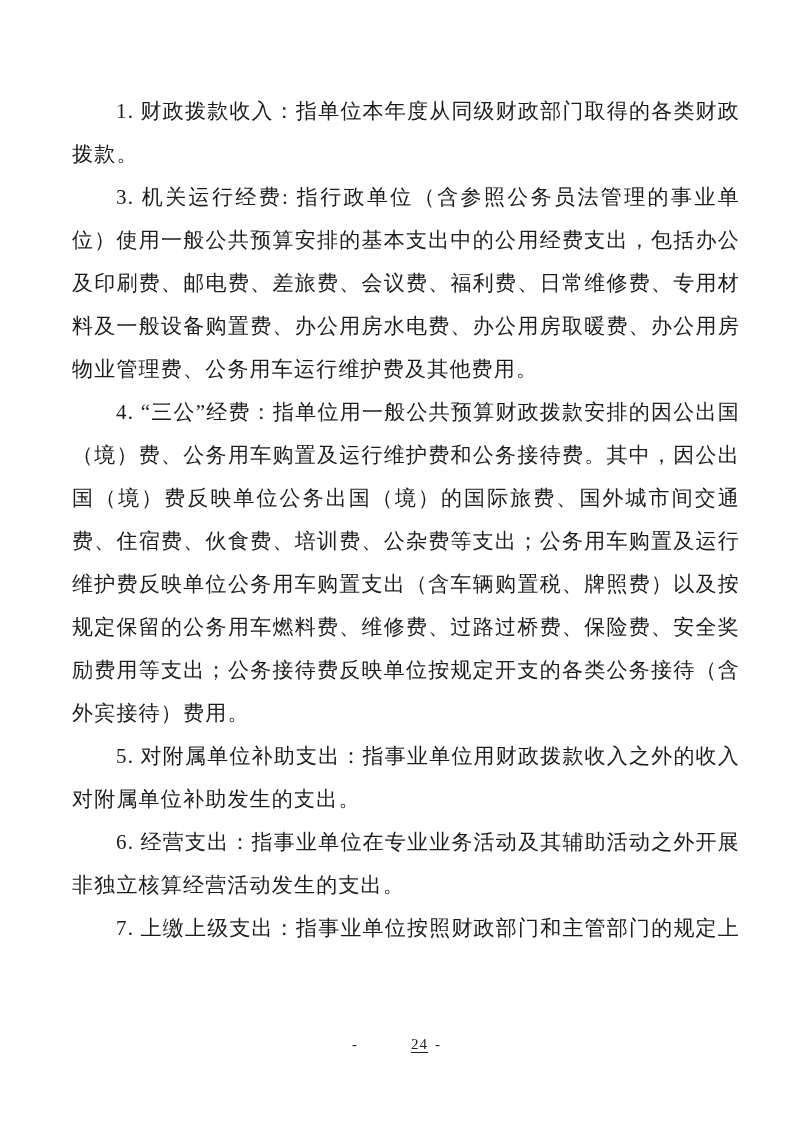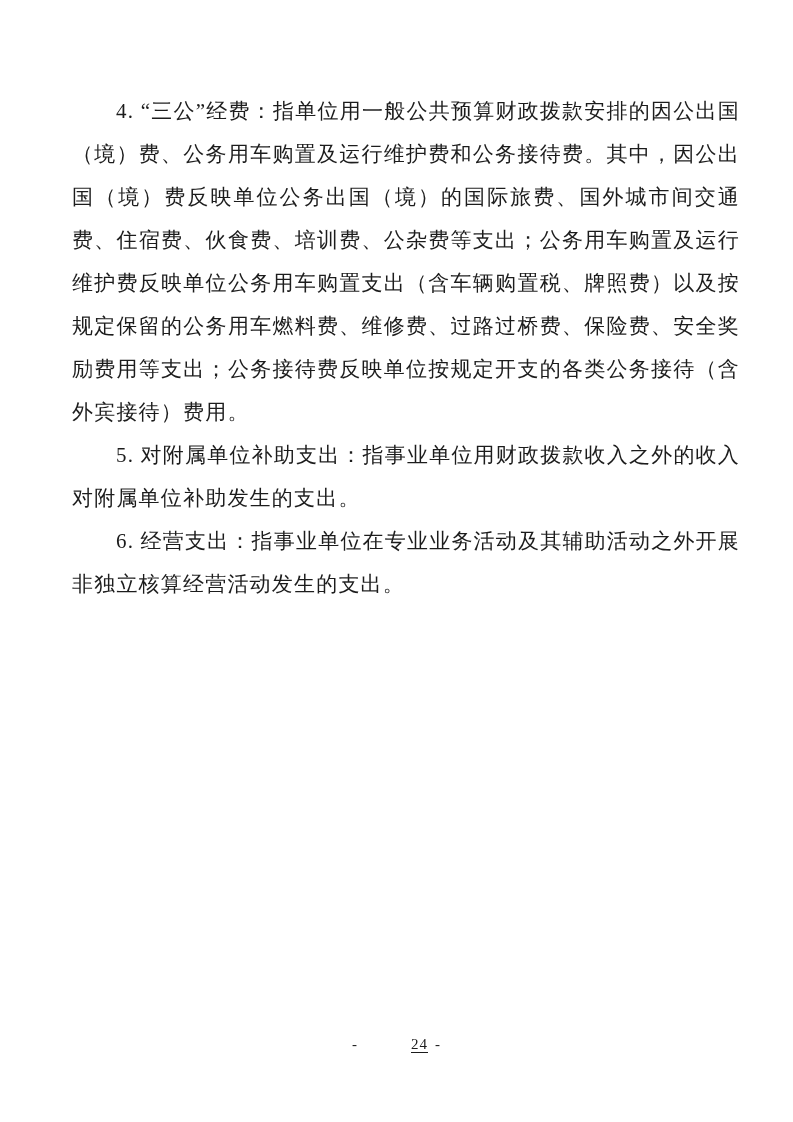--- a/index.html
+++ b/index.html
@@ -49,20 +49,23 @@
     text-decoration: underline;
     text-underline-offset: 3px;
     margin-left: 46px;
   }
 </style>
 </head>
 <body>
 
 <div class="page">
   <div class="content">
+    <p>1. 财政拨款收入：指单位本年度从同级财政部门取得的各类财政拨款。</p>
+    <p>3. 机关运行经费: 指行政单位（含参照公务员法管理的事业单位）使用一般公共预算安排的基本支出中的公用经费支出，包括办公及印刷费、邮电费、差旅费、会议费、福利费、日常维修费、专用材料及一般设备购置费、办公用房水电费、办公用房取暖费、办公用房物业管理费、公务用车运行维护费及其他费用。</p>
     <p>4. “三公”经费：指单位用一般公共预算财政拨款安排的因公出国（境）费、公务用车购置及运行维护费和公务接待费。其中，因公出国（境）费反映单位公务出国（境）的国际旅费、国外城市间交通费、住宿费、伙食费、培训费、公杂费等支出；公务用车购置及运行维护费反映单位公务用车购置支出（含车辆购置税、牌照费）以及按规定保留的公务用车燃料费、维修费、过路过桥费、保险费、安全奖励费用等支出；公务接待费反映单位按规定开支的各类公务接待（含外宾接待）费用。</p>
     <p>5. 对附属单位补助支出：指事业单位用财政拨款收入之外的收入对附属单位补助发生的支出。</p>
     <p>6. 经营支出：指事业单位在专业业务活动及其辅助活动之外开展非独立核算经营活动发生的支出。</p>
+    <p>7. 上缴上级支出：指事业单位按照财政部门和主管部门的规定上</p>
   </div>
   <div class="footer">
     <span class="dash">-</span><span class="num">24</span><span class="dash">-</span>
   </div>
 </div>
 
 </body></html>

